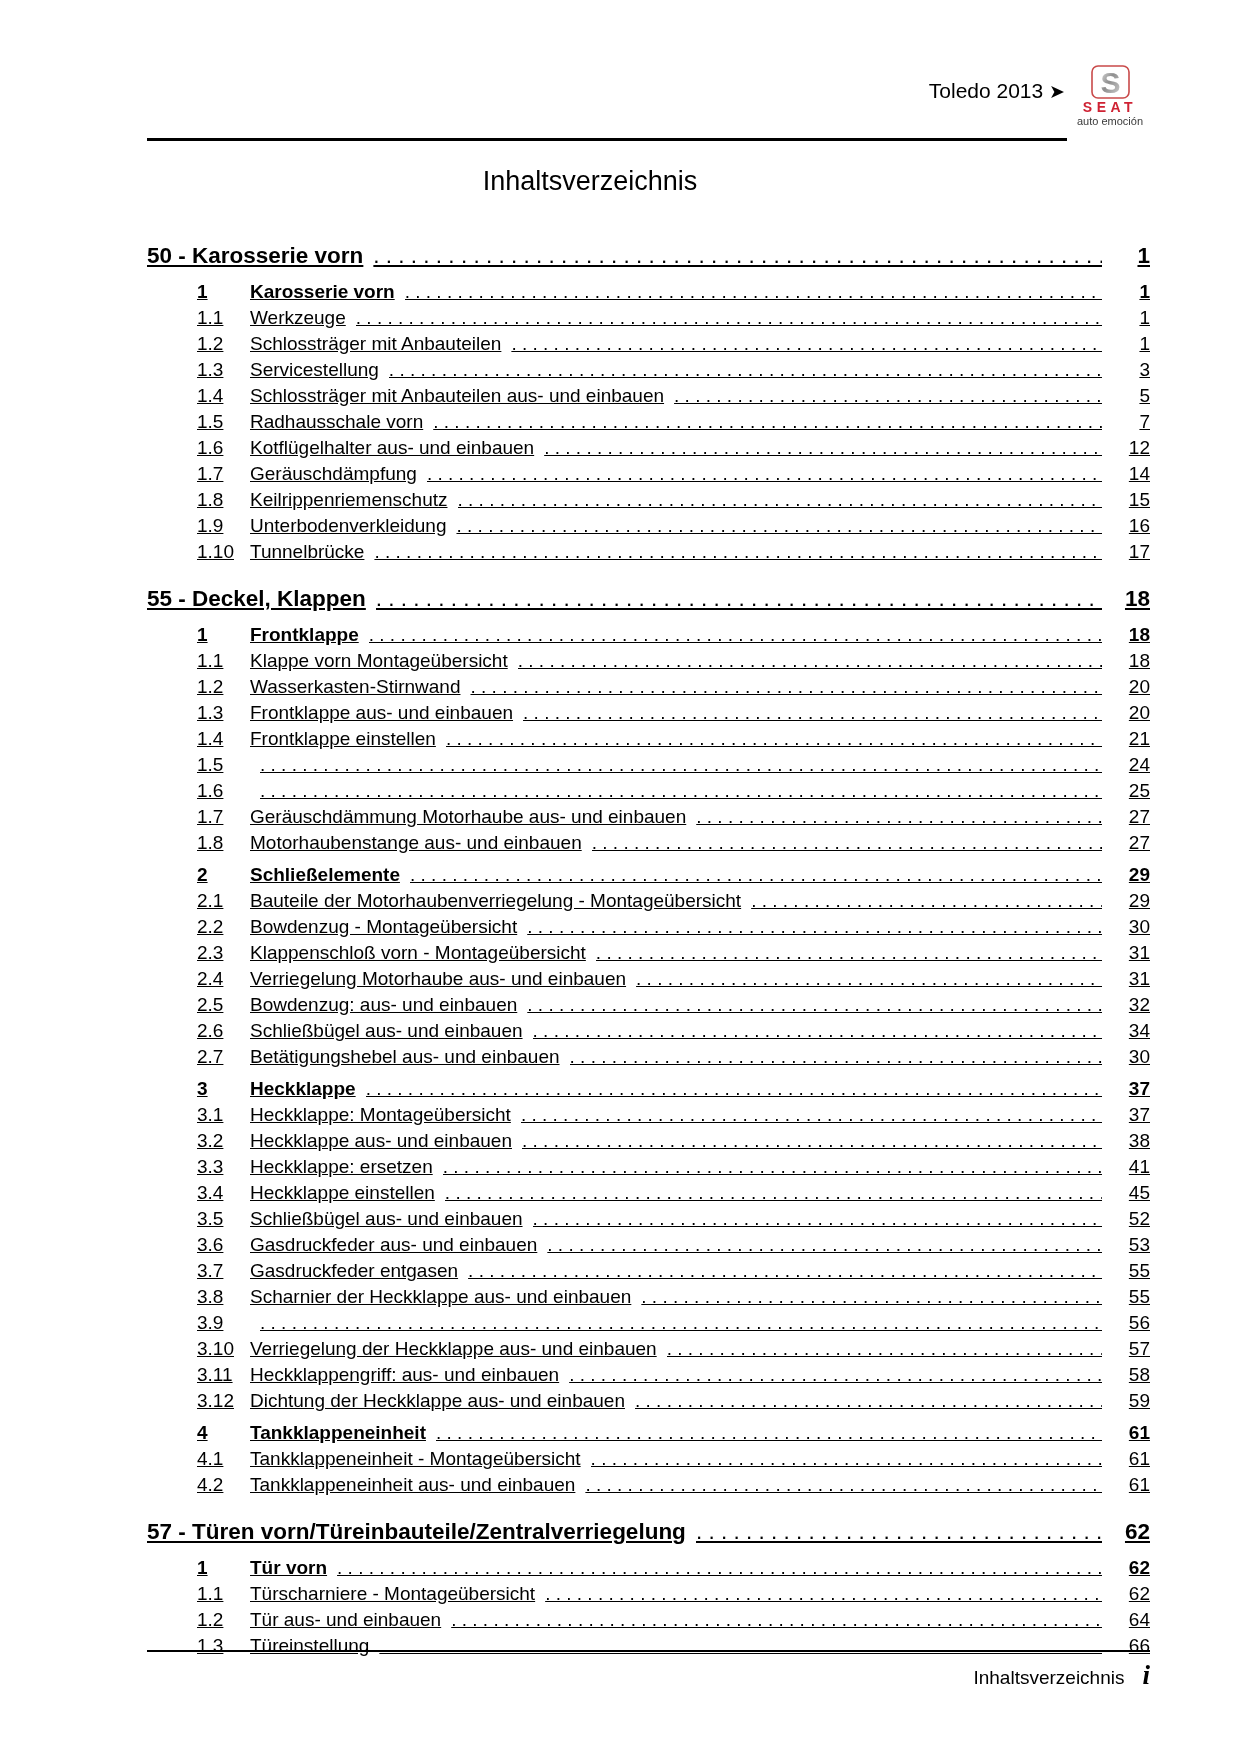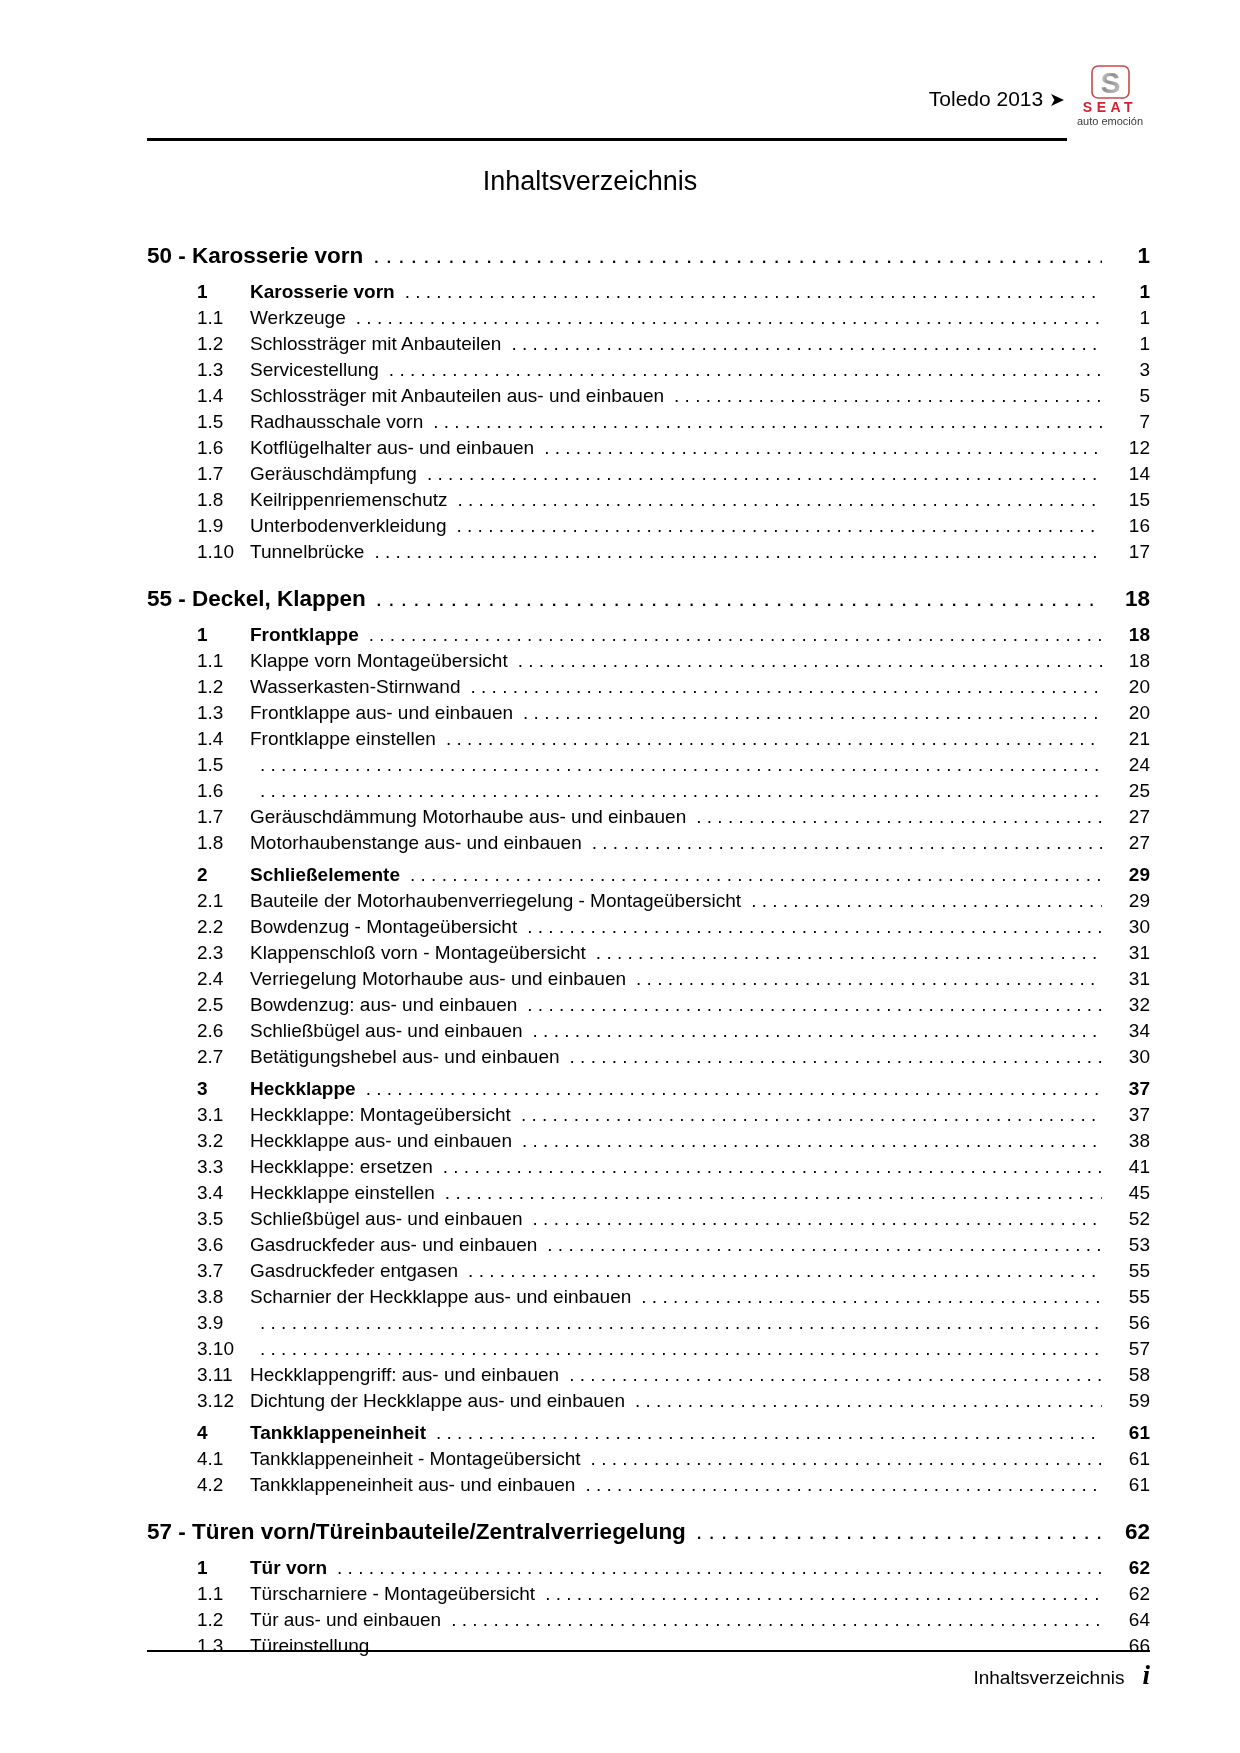--- a/index.html
+++ b/index.html
@@ -2,32 +2,32 @@
 <html lang="de"><head>
 <meta charset="utf-8">
 <style>
   html,body{margin:0;padding:0;background:#fff;}
   .page{
     position:relative;width:1240px;height:1753px;background:#fff;
     font-family:"Liberation Sans","DejaVu Sans",sans-serif;color:#000;overflow:hidden;
   }
   
   .header-text{
-    position:absolute;top:86px;right:175px;text-align:left;
+    position:absolute;top:78px;right:175px;text-align:left;
     font-size:21px;line-height:25px;white-space:nowrap;
   }
   .header-arrow{font-family:"DejaVu Sans",sans-serif;font-size:19px;}
   .header-rule{position:absolute;left:147px;top:138px;width:920px;height:3px;background:#000;}
   .brand{position:absolute;left:1066px;top:64px;width:88px;}
   
   .doc-title{position:absolute;left:0;top:166px;width:1180px;text-align:center;font-size:27px;}
   
   .toc{position:absolute;left:147px;top:241px;width:1003px;}
   .chapter + .chapter{margin-top:19px;}
-  .row{display:flex;align-items:flex-end;}
+  .row{display:flex;align-items:flex-end;text-decoration:underline;}
   .chapter-row{font-size:22.5px;font-weight:bold;line-height:30px;}
   .entries{margin-top:8px;}
   .entry{font-size:19px;line-height:26px;padding-left:50px;}
   .entry.bold{font-weight:bold;}
   .entry.bold:not(:first-child){margin-top:6px;}
   .entry .num{flex:0 0 53px;}
   .chapter-label{white-space:nowrap;}
   .title-text{white-space:nowrap;}
   .dots{
     flex:1 1 auto;overflow:hidden;white-space:nowrap;text-align:right;
@@ -310,20 +310,21 @@
             <span class="dots">. . . . . . . . . . . . . . . . . . . . . . . . . . . . . . . . . . . . . . . . . . . . . . . . . . . . . . . . . . . . . . . . . . . . . . . . . . . . . . . . . . . . . . . . . . . . . . . . . . . . . . . . . . . . . . . . . . . . . . . . . . . . . . . . . . . . . . . . . . . . . . . . . . . . . . . . . . . . . . . . . . . . . . . . . . . . . . . . . . . . . . . . . . . . . . . . . . . . . . . .</span>
             <span class="page-num">55</span>
           </div>
           <div class="row entry">
             <span class="num">3.9</span>
             <span class="dots">. . . . . . . . . . . . . . . . . . . . . . . . . . . . . . . . . . . . . . . . . . . . . . . . . . . . . . . . . . . . . . . . . . . . . . . . . . . . . . . . . . . . . . . . . . . . . . . . . . . . . . . . . . . . . . . . . . . . . . . . . . . . . . . . . . . . . . . . . . . . . . . . . . . . . . . . . . . . . . . . . . . . . . . . . . . . . . . . . . . . . . . . . . . . . . . . . . . . . . . .</span>
             <span class="page-num">56</span>
           </div>
           <div class="row entry">
             <span class="num">3.10</span>
+            <span class="title-text">Verriegelung der Heckklappe aus- und einbauen</span>
             <span class="dots">. . . . . . . . . . . . . . . . . . . . . . . . . . . . . . . . . . . . . . . . . . . . . . . . . . . . . . . . . . . . . . . . . . . . . . . . . . . . . . . . . . . . . . . . . . . . . . . . . . . . . . . . . . . . . . . . . . . . . . . . . . . . . . . . . . . . . . . . . . . . . . . . . . . . . . . . . . . . . . . . . . . . . . . . . . . . . . . . . . . . . . . . . . . . . . . . . . . . . . . .</span>
             <span class="page-num">57</span>
           </div>
           <div class="row entry">
             <span class="num">3.11</span>
             <span class="title-text">Heckklappengriff: aus- und einbauen</span>
             <span class="dots">. . . . . . . . . . . . . . . . . . . . . . . . . . . . . . . . . . . . . . . . . . . . . . . . . . . . . . . . . . . . . . . . . . . . . . . . . . . . . . . . . . . . . . . . . . . . . . . . . . . . . . . . . . . . . . . . . . . . . . . . . . . . . . . . . . . . . . . . . . . . . . . . . . . . . . . . . . . . . . . . . . . . . . . . . . . . . . . . . . . . . . . . . . . . . . . . . . . . . . . .</span>
             <span class="page-num">58</span>
           </div>
           <div class="row entry">

